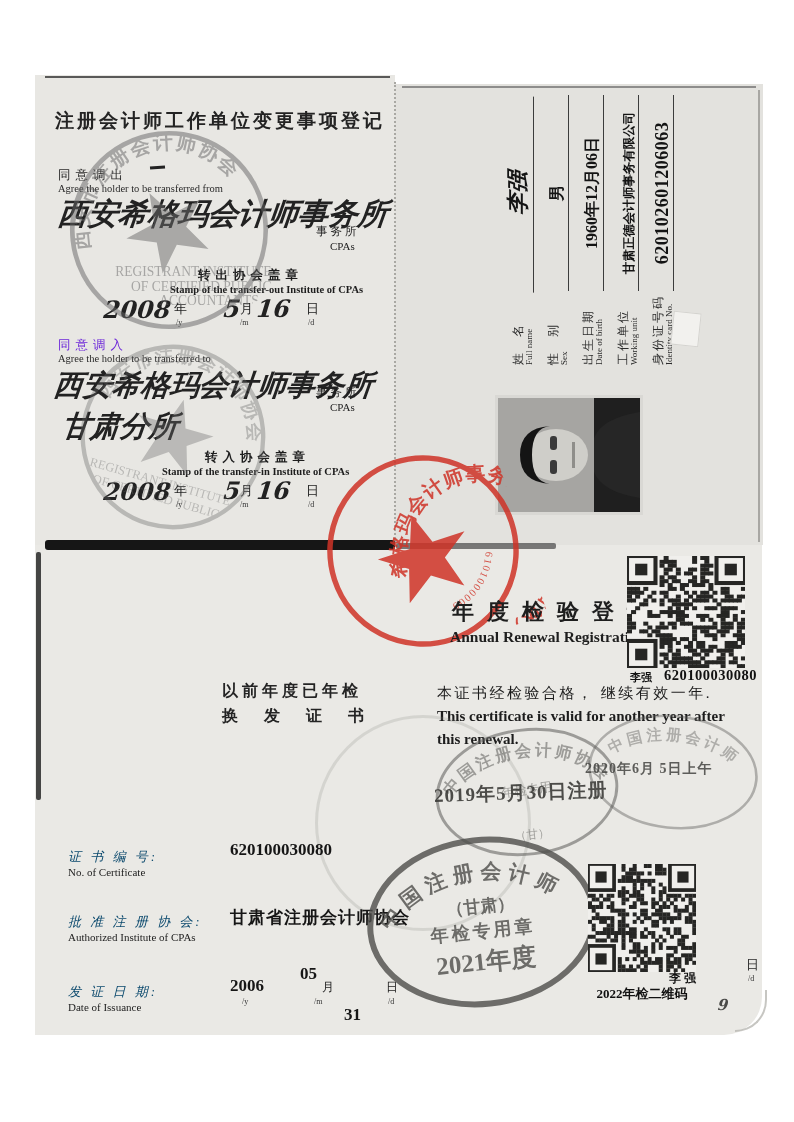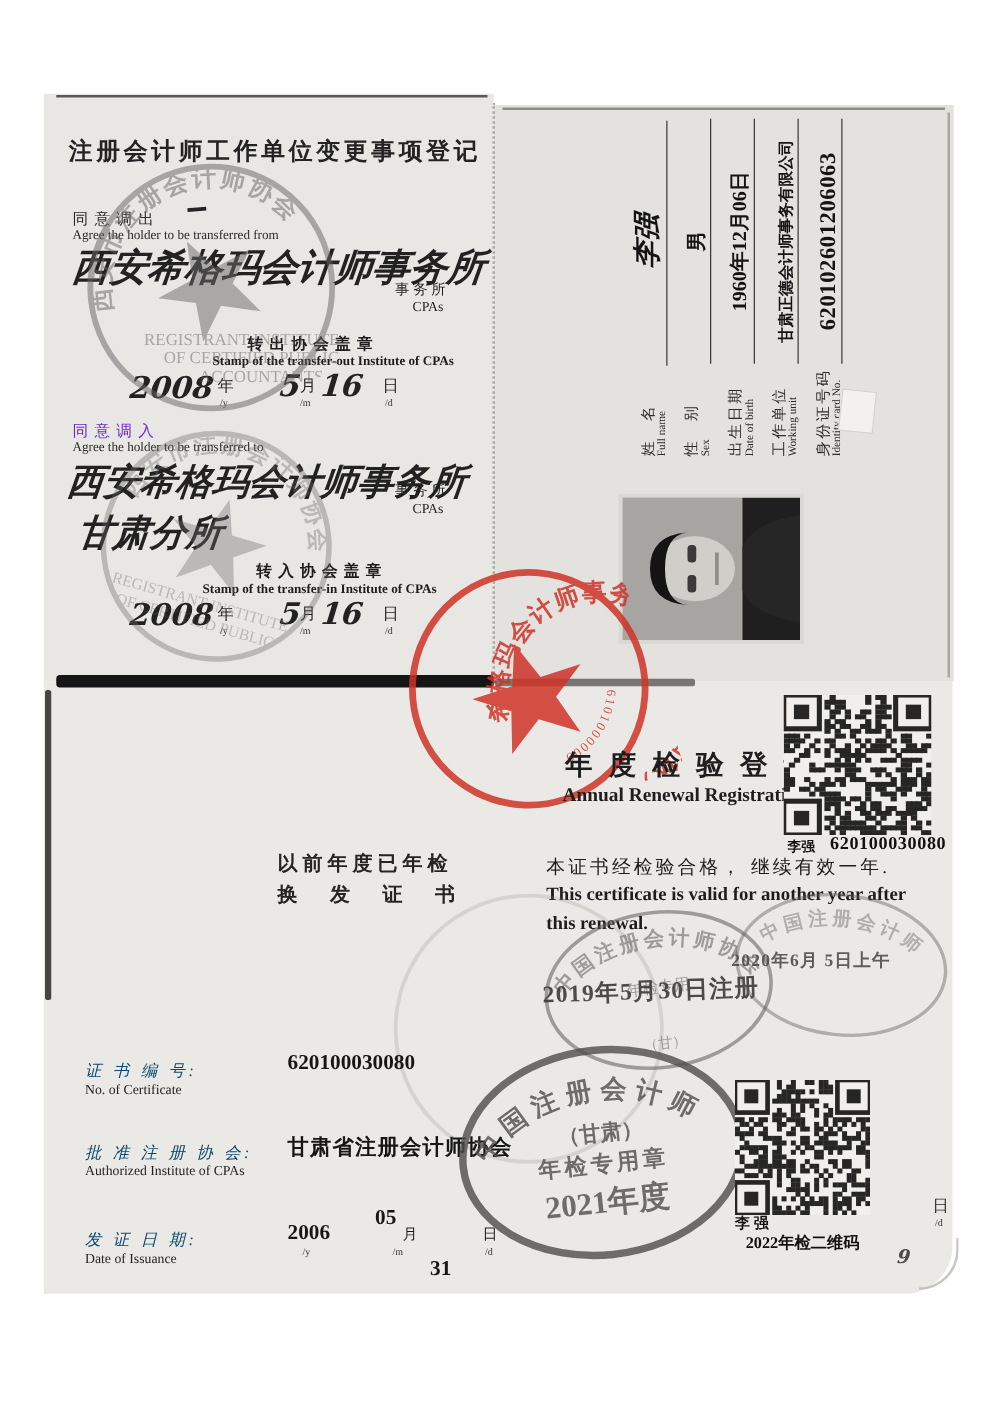--- a/index.html
+++ b/index.html
@@ -916,21 +916,21 @@
         <rect x="78.21" y="104.28" width="4" height="4" fill="#262624"></rect>
         <rect x="85.66" y="104.28" width="4" height="4" fill="#262624"></rect>
         <rect x="93.10" y="104.28" width="4" height="4" fill="#262624"></rect>
         <rect x="0" y="0" width="26.068965517241377" height="26.068965517241377" fill="none" stroke="#262624" stroke-width="3.7241379310344827"></rect>
         <rect x="7.448275862068965" y="7.448275862068965" width="11.172413793103448" height="11.172413793103448" fill="#262624"></rect>
         <rect x="81.93103448275862" y="0" width="26.068965517241377" height="26.068965517241377" fill="none" stroke="#262624" stroke-width="3.7241379310344827"></rect>
         <rect x="89.37931034482759" y="7.448275862068965" width="11.172413793103448" height="11.172413793103448" fill="#262624"></rect>
         <rect x="0" y="81.93103448275862" width="26.068965517241377" height="26.068965517241377" fill="none" stroke="#262624" stroke-width="3.7241379310344827"></rect>
         <rect x="7.448275862068965" y="89.37931034482759" width="11.172413793103448" height="11.172413793103448" fill="#262624"></rect>
       </svg></div>
-  <div class="abs zh qrcap" style="left:588px;top:970px;width:108px;text-align:left;font-size:12px;">李 强</div>
+  <div class="abs zh qrcap" style="left:588px;top:970px;width:108px;text-align:right;font-size:12px;">李 强</div>
   <div class="abs zh qrcap" style="left:580px;top:985px;width:124px;text-align:center;font-size:13px;">2022年检二维码</div>
 
   <div class="abs zh" style="left:746px;top:956px;font-size:13px;color:#2a2a2a;">日</div>
   <div class="abs tiny" style="left:748px;top:974px;">/d</div>
 
   <div class="abs hand" style="left:718px;top:996px;font-size:15px;color:#4a4a48;">9</div>
 
 </div>
 
 </body></html>

